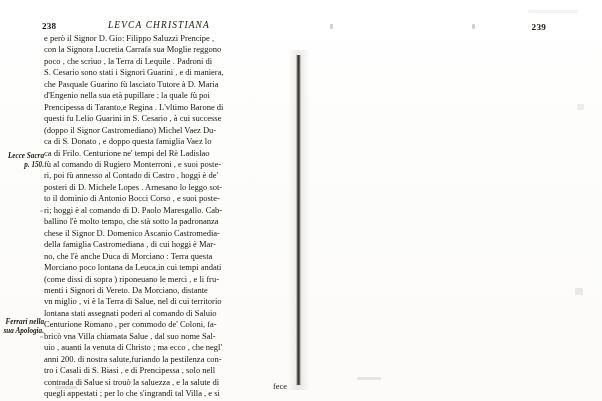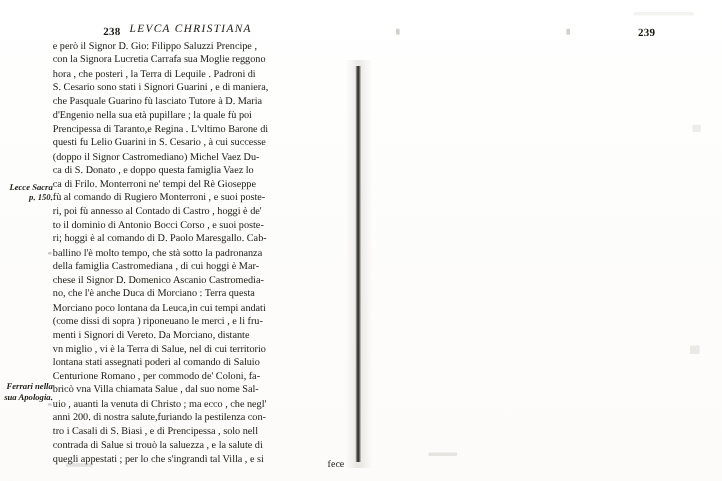--- a/index.html
+++ b/index.html
@@ -58,21 +58,20 @@
   .page-left  { left: 0;   width: 301px; }
   .page-right { left: 301px; width: 301px; }
 
   .folio {
     position: absolute;
     font-family: "Liberation Serif", serif;
     font-weight: bold;
     font-size: 9.2px;
     color: #17160f;
     letter-spacing: .2px;
-    margin-left: 44px;
   }
   .folio-left  { left: 42px;  top: 21px; }
   .folio-right { right: 56px; top: 22px; }
 
   .runtitle {
     position: absolute;
     font-style: italic;
     font-weight: normal;
     font-size: 9.4px;
     letter-spacing: 1.15px;
@@ -150,36 +149,37 @@
 
   <div class="page page-left">
 
     <div class="folio folio-left">238</div>
 
     <div class="runtitle runtitle-left">LEVCA CHRISTIANA</div>
 
     <div class="textblock" id="left-text">
         <span class="ln">e però il Signor D. Gio: Filippo Saluzzi Prencipe ,</span>
         <span class="ln">con la Signora Lucretia Carrafa sua Moglie reggono</span>
-        <span class="ln">hora , che posteri , la Terra di Lequile . Padroni di</span>
+        <span class="ln">poco , che scriuo , la Terra di Lequile . Padroni di</span>
         <span class="ln">S. Cesario sono stati i Signori Guarini , e di maniera,</span>
         <span class="ln">che Pasquale Guarino fù lasciato Tutore à D. Maria</span>
         <span class="ln">d'Engenio nella sua età pupillare ; la quale fù poi</span>
         <span class="ln">Prencipessa di Taranto,e Regina . L'vltimo Barone di</span>
         <span class="ln">questi fu Lelio Guarini in S. Cesario , à cui successe</span>
         <span class="ln">(doppo il Signor Castromediano) Michel Vaez Du-</span>
         <span class="ln">ca di S. Donato , e doppo questa famiglia Vaez lo</span>
-        <span class="ln">ca di Frilo.  Monterroni ne' tempi del Rè Gioseppe</span>
+        <span class="ln">ca di Frilo.  Centurione ne' tempi del Rè Ladislao</span>
         <span class="ln">fù al comando di Rugiero Monterroni , e suoi poste-</span>
         <span class="ln">ri, poi fù annesso al Contado di Castro , hoggi è de'</span>
+        <span class="ln">posteri di D. Michele Lopes . Arnesano lo leggo sot-</span>
         <span class="ln">to il dominio di Antonio Bocci Corso , e suoi poste-</span>
         <span class="ln">ri; hoggi è al comando di D. Paolo Maresgallo. Cab-</span>
         <span class="ln">ballino l'è molto tempo, che stà sotto la padronanza</span>
+        <span class="ln">chese il Signor D. Domenico Ascanio Castromedia-</span>
         <span class="ln">della famiglia Castromediana , di cui hoggi è Mar-</span>
-        <span class="ln">chese il Signor D. Domenico Ascanio Castromedia-</span>
         <span class="ln">no, che l'è anche Duca di Morciano : Terra questa</span>
         <span class="ln">Morciano poco lontana da Leuca,in cui tempi andati</span>
         <span class="ln">(come dissi di sopra ) riponeuano le merci , e li fru-</span>
         <span class="ln">menti i Signori di Vereto.  Da Morciano, distante</span>
         <span class="ln">vn miglio , vi è la Terra di Salue, nel di cui territorio</span>
         <span class="ln">lontana stati assegnati poderi al comando di Saluio</span>
         <span class="ln">Centurione Romano , per commodo de' Coloni, fa-</span>
         <span class="ln">bricò vna Villa chiamata Salue , dal suo nome Sal-</span>
         <span class="ln">uio , auanti la venuta di Christo ; ma ecco , che negl'</span>
         <span class="ln">anni 200. di nostra salute,furiando la pestilenza con-</span>

